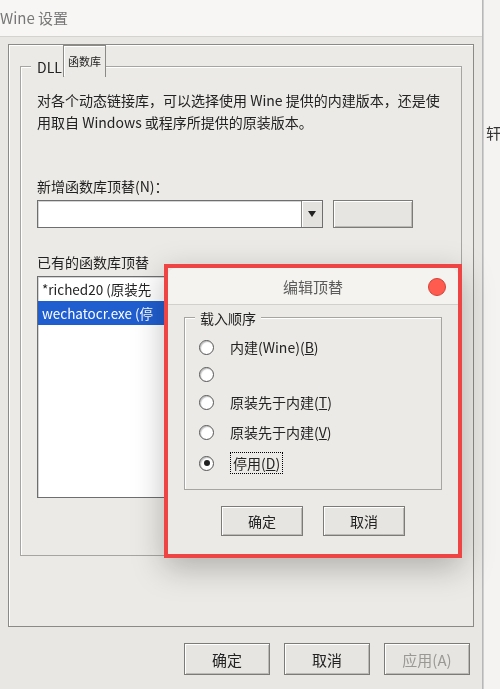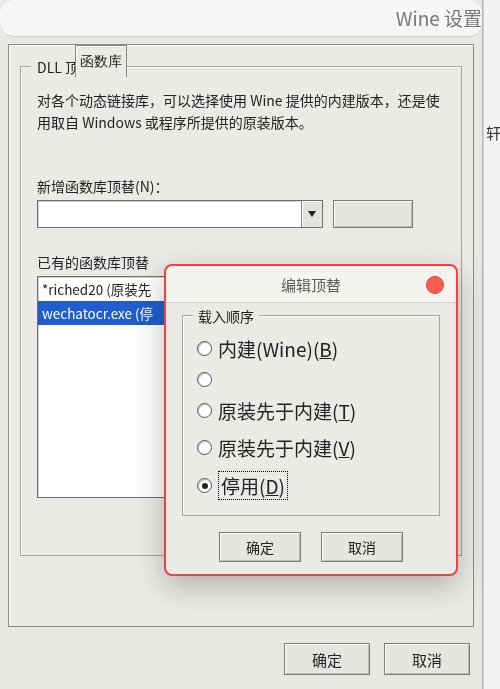--- a/index.html
+++ b/index.html
@@ -20,26 +20,25 @@
     left: 0;
     top: 0;
     width: 482px;
     height: 689px;
     background: #e9e7e3;
     border-right: 1px solid #b7b7b7;
   }
   .main-titlebar {
     height: 36px;
     line-height: 36px;
-    text-align: right;
+    text-align: left;
     background: #f7f6f4;
     color: #777;
-    font-size: 19px;
+    font-size: 15px;
     border-bottom: 1px solid #d5d3cf;
-    border-radius: 14px;
   }
 
   
   .right-sliver {
     position: absolute;
     right: 0;
     top: 0;
     width: 16px;
     height: 689px;
     background: #f4f3f1;
@@ -62,26 +61,25 @@
     margin: 8px 8px 0 8px;
     padding-left: 2px;
   }
   .tab {
     height: 28px;
     line-height: 28px;
     padding: 0 4px;
     border: 1px solid #8c8a87;
     border-bottom: none;
     background: #e9e7e3;
-    font-size: 14px;
+    font-size: 11px;
     margin-right: -1px;
     position: relative;
     box-shadow: inset 1px 1px 0 #fff;
     cursor: default;
-    font-family: Liberation Serif, serif;
   }
   .tab.active {
     height: 31px;
     line-height: 31px;
     background: #eceae6;
     z-index: 3;
     margin-top: -3px;
   }
   .tab.dim { color: #2b2b2b; }
   .tab-panel-border {
@@ -222,22 +220,22 @@
   }
   .main-buttons .btn { min-width: 86px; height: 32px; font-size: 15px; }
 
   
   .dialog {
     position: absolute;
     left: 164px;
     top: 264px;
     width: 290px;
     background: #eceae6;
-    border: 2px solid #ef4444;
-    border-radius: 8px;
+    border: 4px solid #ef4444;
+    border-radius: 0;
     box-shadow: 0 10px 30px rgba(0,0,0,0.25);
     z-index: 50;
   }
   .dlg-titlebar {
     height: 36px;
     display: flex;
     align-items: center;
     justify-content: center;
     position: relative;
     background: #f5f3ef;
@@ -249,41 +247,41 @@
   .dlg-close {
     position: absolute;
     right: 12px;
     top: 10px;
     width: 16px;
     height: 16px;
     border-radius: 50%;
     background: #ff5b4e;
     border: 1px solid #d1433a;
   }
-  .dlg-body { padding: 12px 16px 12px 16px; }
+  .dlg-body { padding: 12px 16px 18px 16px; }
   .dlg-group {
     position: relative;
     border: 1px solid #a7a5a1;
     box-shadow: inset 1px 1px 0 #fff;
     padding: 14px 14px 10px 14px;
   }
   .dlg-group .legend {
     position: absolute;
     top: -10px;
     left: 10px;
     background: #eceae6;
     padding: 0 5px;
     font-size: 14px;
   }
   .radio-row {
     display: flex;
     align-items: center;
-    gap: 6px;
+    gap: 16px;
     padding: 5px 0;
-    font-size: 19px;
+    font-size: 14px;
   }
   .radio {
     width: 13px;
     height: 13px;
     border: 1px solid #555;
     border-radius: 50%;
     background: #fff;
     display: inline-flex;
     align-items: center;
     justify-content: center;
@@ -368,20 +366,21 @@
       <div class="listbox">
         <div class="item"><span>*riched20 (原装先</span></div>
         <div class="item selected"><span>wechatocr.exe (停</span></div>
       </div>
     </div>
   </div>
 
   <div class="main-buttons">
     <button class="btn"><span>确定</span></button>
     <button class="btn"><span>取消</span></button>
+    <button class="btn greyed"><span>应用(A)</span></button>
   </div>
 </div>
 
 <div class="dialog">
   <div class="dlg-titlebar">
     <span>编辑顶替</span>
     <span class="dlg-close"></span>
   </div>
   <div class="dlg-body">
     <div class="dlg-group">

